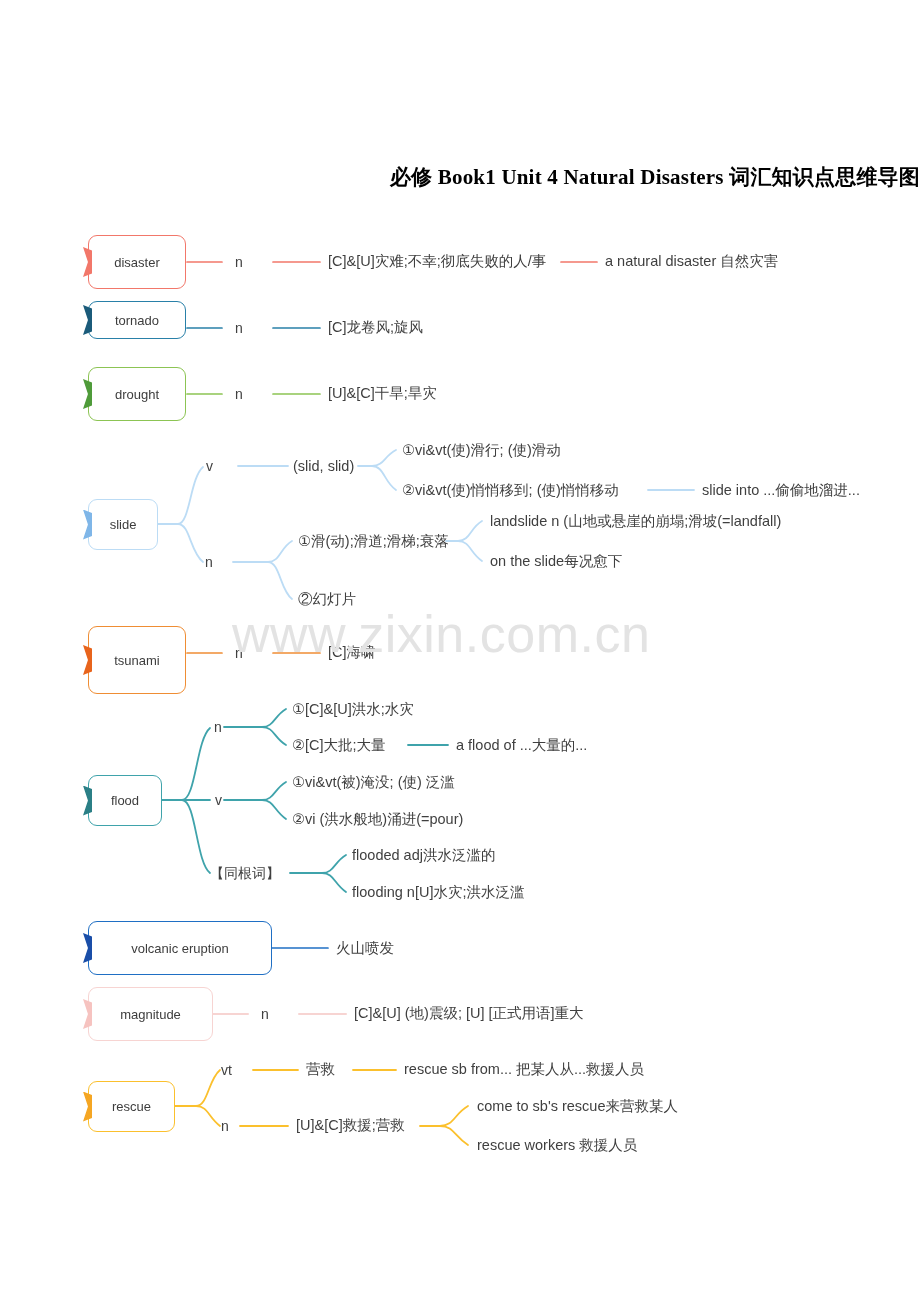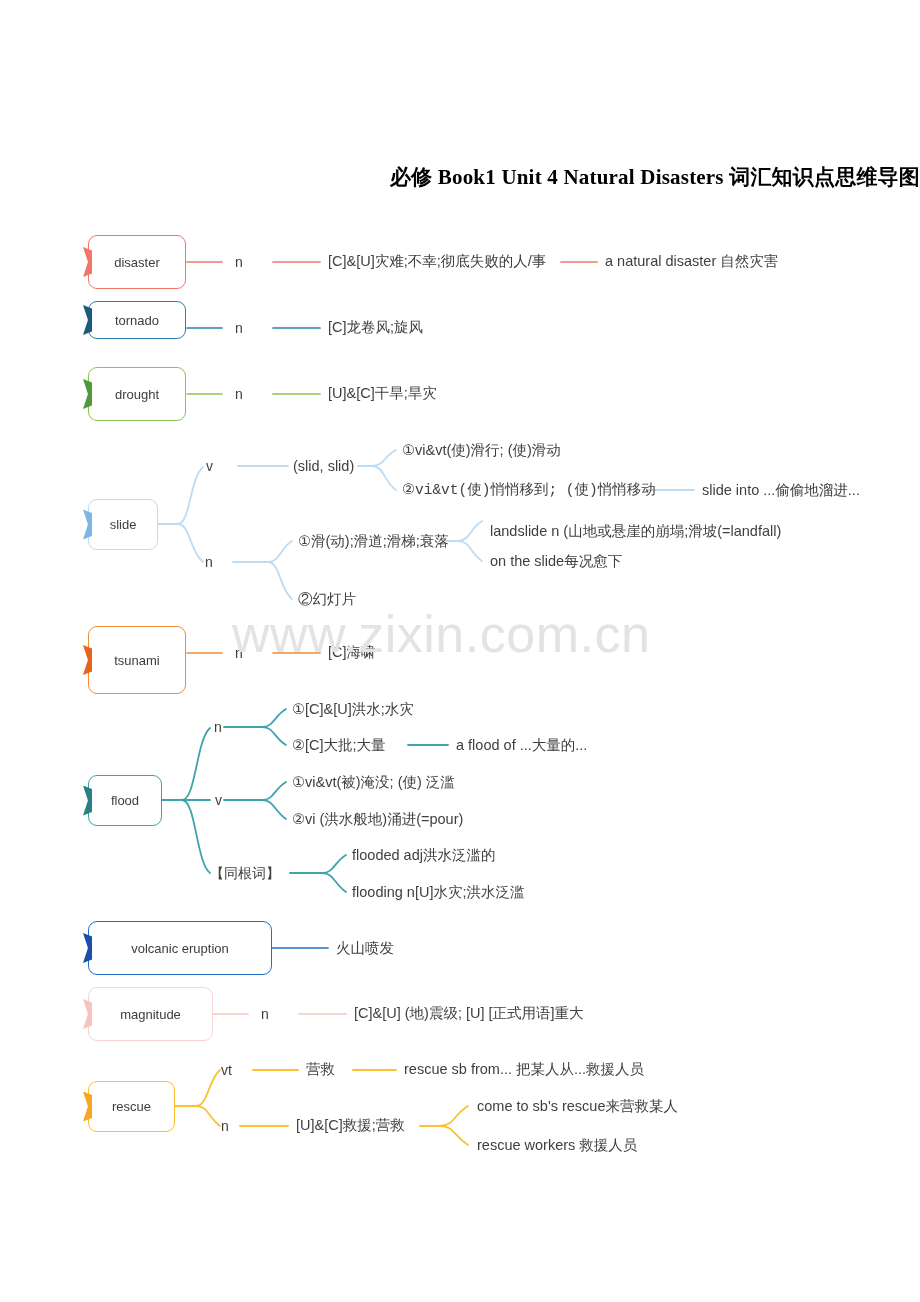--- a/index.html
+++ b/index.html
@@ -264,27 +264,27 @@
 
   <div class="leaf pos" style="left:235px; top:321px;">n</div>
   <div class="leaf" style="left:328px; top:320px;">[C]龙卷风;旋风</div>
 
   <div class="leaf pos" style="left:235px; top:387px;">n</div>
   <div class="leaf" style="left:328px; top:386px;">[U]&amp;[C]干旱;旱灾</div>
 
   <div class="leaf pos" style="left:206px; top:459px;">v</div>
   <div class="leaf" style="left:293px; top:459px;">(slid, slid)</div>
   <div class="leaf" style="left:402px; top:443px;">①vi&amp;vt(使)滑行; (使)滑动</div>
-  <div class="leaf" style="left:402px; top:483px;font-family:Liberation Mono, monospace;">②vi&amp;vt(使)悄悄移到; (使)悄悄移动</div>
+  <div class="leaf" style="left:402px; top:483px;">②vi&amp;vt(使)悄悄移到; (使)悄悄移动</div>
   <div class="leaf" style="left:702px; top:483px;">slide into ...偷偷地溜进...</div>
 
   <div class="leaf pos" style="left:205px; top:555px;">n</div>
   <div class="leaf" style="left:298px; top:534px;">①滑(动);滑道;滑梯;衰落</div>
   <div class="leaf" style="left:298px; top:592px;font-family:Liberation Serif, serif;">②幻灯片</div>
-  <div class="leaf" style="left:490px; top:514px;margin-top:10px;">landslide n (山地或悬崖的崩塌;滑坡(=landfall)</div>
+  <div class="leaf" style="left:490px; top:514px;">landslide n (山地或悬崖的崩塌;滑坡(=landfall)</div>
   <div class="leaf" style="left:490px; top:554px;">on the slide每况愈下</div>
 
   <div class="leaf pos" style="left:235px; top:646px;">n</div>
   <div class="leaf" style="left:328px; top:645px;">[C]海啸</div>
 
   <div class="leaf pos" style="left:214px; top:720px;">n</div>
   <div class="leaf" style="left:292px; top:702px;">①[C]&amp;[U]洪水;水灾</div>
   <div class="leaf" style="left:292px; top:738px;">②[C]大批;大量</div>
   <div class="leaf" style="left:456px; top:738px;">a flood of ...大量的...</div>
 

